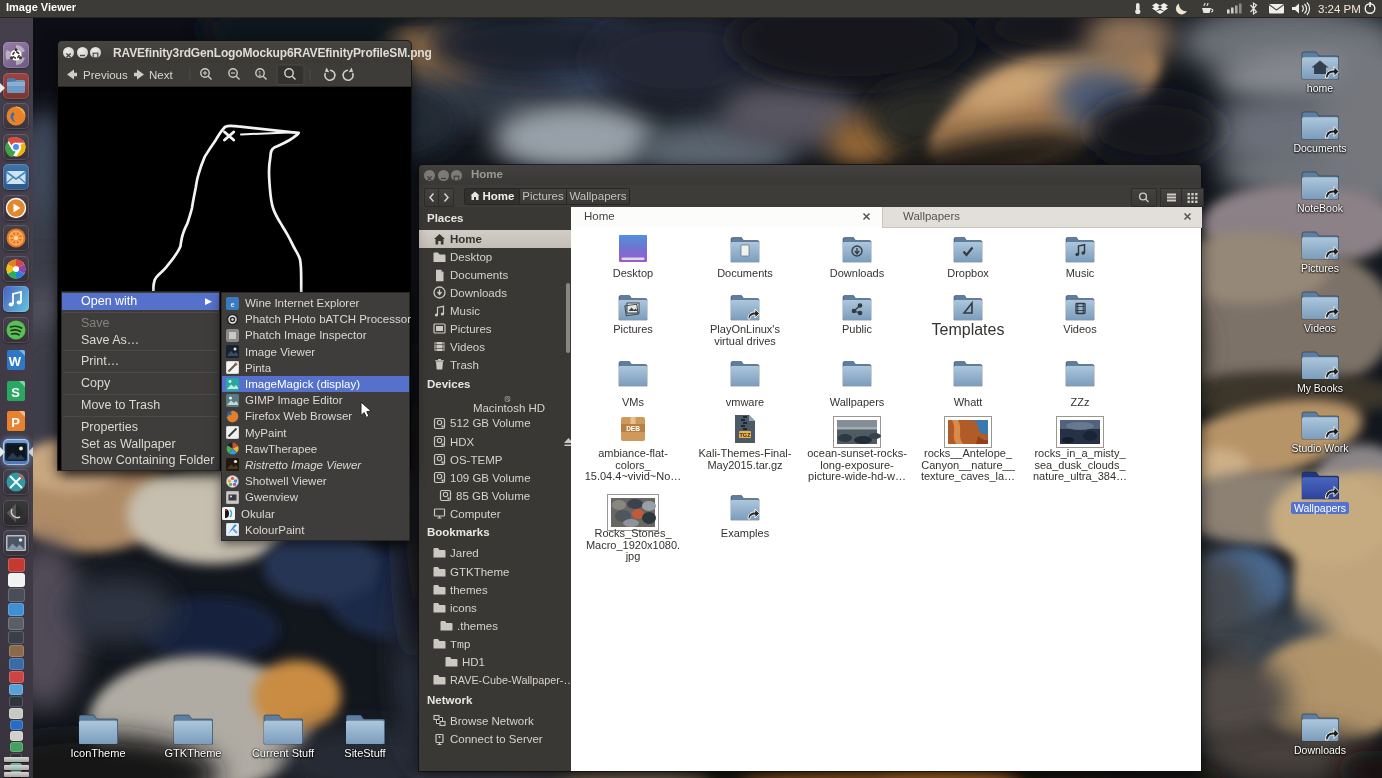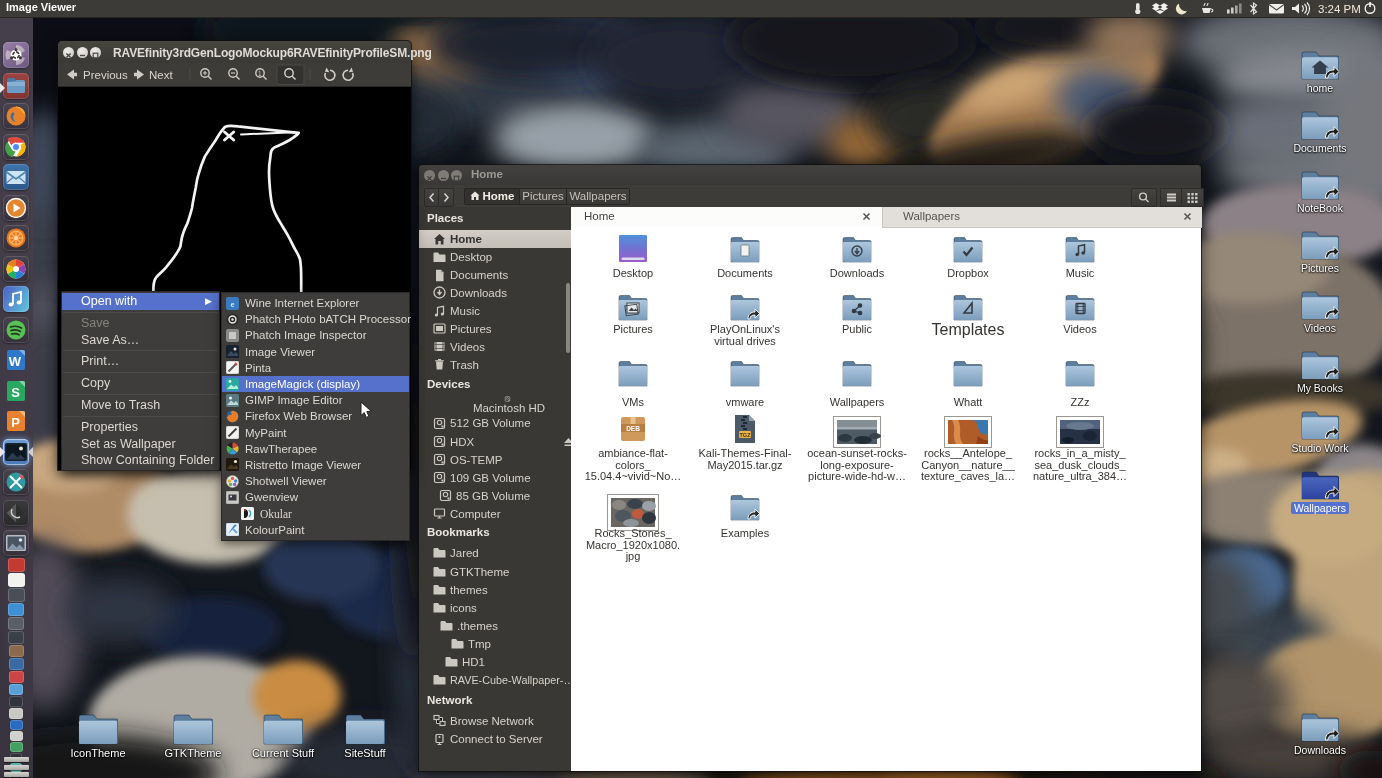--- a/index.html
+++ b/index.html
@@ -663,21 +663,21 @@
           <path d="M0.5 10.5 V2 a1 1 0 0 1 1-1 h3.5 l1.5 2 h5 a1 1 0 0 1 1 1 v6.5 z" fill="#cbc7c1"></path>
         </svg>
         <span style="white-space:nowrap">icons</span>
       </div>
       <div class="sbrow" style="top:410px;padding-left:21px;color:#d6d2cc;">
         <svg width="13" height="12" viewBox="0 0 13 12" style="margin:0 4px 0 0">
           <path d="M0.5 10.5 V2 a1 1 0 0 1 1-1 h3.5 l1.5 2 h5 a1 1 0 0 1 1 1 v6.5 z" fill="#cbc7c1"></path>
         </svg>
         <span style="white-space:nowrap">.themes</span>
       </div>
-      <div class="sbrow" style="top:428px;padding-left:32px;color:#d6d2cc;">
+      <div class="sbrow" style="top:428px;padding-left:14px;color:#d6d2cc;font-family:Liberation Mono, monospace;">
         <svg width="13" height="12" viewBox="0 0 13 12" style="margin:0 4px 0 0">
           <path d="M0.5 10.5 V2 a1 1 0 0 1 1-1 h3.5 l1.5 2 h5 a1 1 0 0 1 1 1 v6.5 z" fill="#cbc7c1"></path>
         </svg>
         <span style="white-space:nowrap">Tmp</span>
       </div>
       <div class="sbrow" style="top:446px;padding-left:26px;color:#d6d2cc;">
         <svg width="13" height="12" viewBox="0 0 13 12" style="margin:0 4px 0 0">
           <path d="M0.5 10.5 V2 a1 1 0 0 1 1-1 h3.5 l1.5 2 h5 a1 1 0 0 1 1 1 v6.5 z" fill="#cbc7c1"></path>
         </svg>
         <span style="white-space:nowrap">HD1</span>
@@ -1087,21 +1087,21 @@
     <div style="display:flex;align-items:center;height:16.2px;padding:0 4px;white-space:nowrap;">
       <svg class="gi" width="13" height="13" viewBox="0 0 13 13" style="margin:0 6px 0 0;flex:none">
         <circle cx="6.5" cy="6.5" r="6" fill="#222"></circle>
         <path d="M6.5 6.5 L6.5 0.5 A6 6 0 0 1 12 4z" fill="#d84a3a"></path>
         <path d="M6.5 6.5 L12 4 A6 6 0 0 1 11 10.5z" fill="#e8b82c"></path>
         <path d="M6.5 6.5 L11 10.5 A6 6 0 0 1 3 11.5z" fill="#3a9ad8"></path>
         <path d="M6.5 6.5 L3 11.5 A6 6 0 0 1 1.5 3.5z" fill="#48b058"></path>
       </svg>
       <span>RawTherapee</span>
     </div>
-    <div style="display:flex;align-items:center;height:16.2px;padding:0 4px;white-space:nowrap;">
+    <div style="display:flex;align-items:center;height:16.2px;padding:0 4px;white-space:nowrap;font-style:italic;">
       <svg class="gi" width="13" height="13" viewBox="0 0 13 13" style="margin:0 6px 0 0;flex:none">
         <rect width="13" height="13" rx="1.5" fill="#20180f"></rect>
         <circle cx="9.5" cy="3.5" r="1.6" fill="#f0e8d0"></circle>
         <path d="M1 11 l4-4.5 3 2.5 2-2 2 2.5 v1.5z" fill="#4a3a24"></path>
       </svg>
       <span>Ristretto Image Viewer</span>
     </div>
     <div style="display:flex;align-items:center;height:16.2px;padding:0 4px;white-space:nowrap;">
       <svg class="gi" width="13" height="13" viewBox="0 0 13 13" style="margin:0 6px 0 0;flex:none">
         <circle cx="6.5" cy="6.5" r="6" fill="#e8e8e4" stroke="#b0aeaa" stroke-width="0.6"></circle>
@@ -1114,21 +1114,21 @@
       <span>Shotwell Viewer</span>
     </div>
     <div style="display:flex;align-items:center;height:16.2px;padding:0 4px;white-space:nowrap;">
       <svg class="gi" width="13" height="13" viewBox="0 0 13 13" style="margin:0 6px 0 0;flex:none">
         <rect width="13" height="13" rx="1.5" fill="#c8c8c4" stroke="#888" stroke-width="0.6"></rect>
         <rect x="2.5" y="3.5" width="8" height="6" fill="#3a3a44"></rect>
         <circle cx="5" cy="5.5" r="1" fill="#e8e8e0"></circle>
       </svg>
       <span>Gwenview</span>
     </div>
-    <div style="display:flex;align-items:center;height:16.2px;padding:0 19px;white-space:nowrap;font-family:Liberation Serif, serif;">
+    <div style="display:flex;align-items:center;height:16.2px;padding:0 0;white-space:nowrap;">
       <svg class="gi" width="13" height="13" viewBox="0 0 13 13" style="margin:0 6px 0 0;flex:none">
         <rect width="13" height="13" rx="1.5" fill="#f4f4f2"></rect>
         <path d="M3 2 c3 0 4 2 4 4.5 0 2.5-1 4.5-4 4.5z" fill="#181818"></path>
         <path d="M8 3 a5 5 0 0 1 0 7" stroke="#38a8d8" stroke-width="1.6" fill="none"></path>
         <circle cx="4" cy="3" r="1" fill="#d83a3a"></circle>
       </svg>
       <span>Okular</span>
     </div>
     <div style="display:flex;align-items:center;height:16.2px;padding:0 4px;white-space:nowrap;">
       <svg class="gi" width="13" height="13" viewBox="0 0 13 13" style="margin:0 6px 0 0;flex:none">

